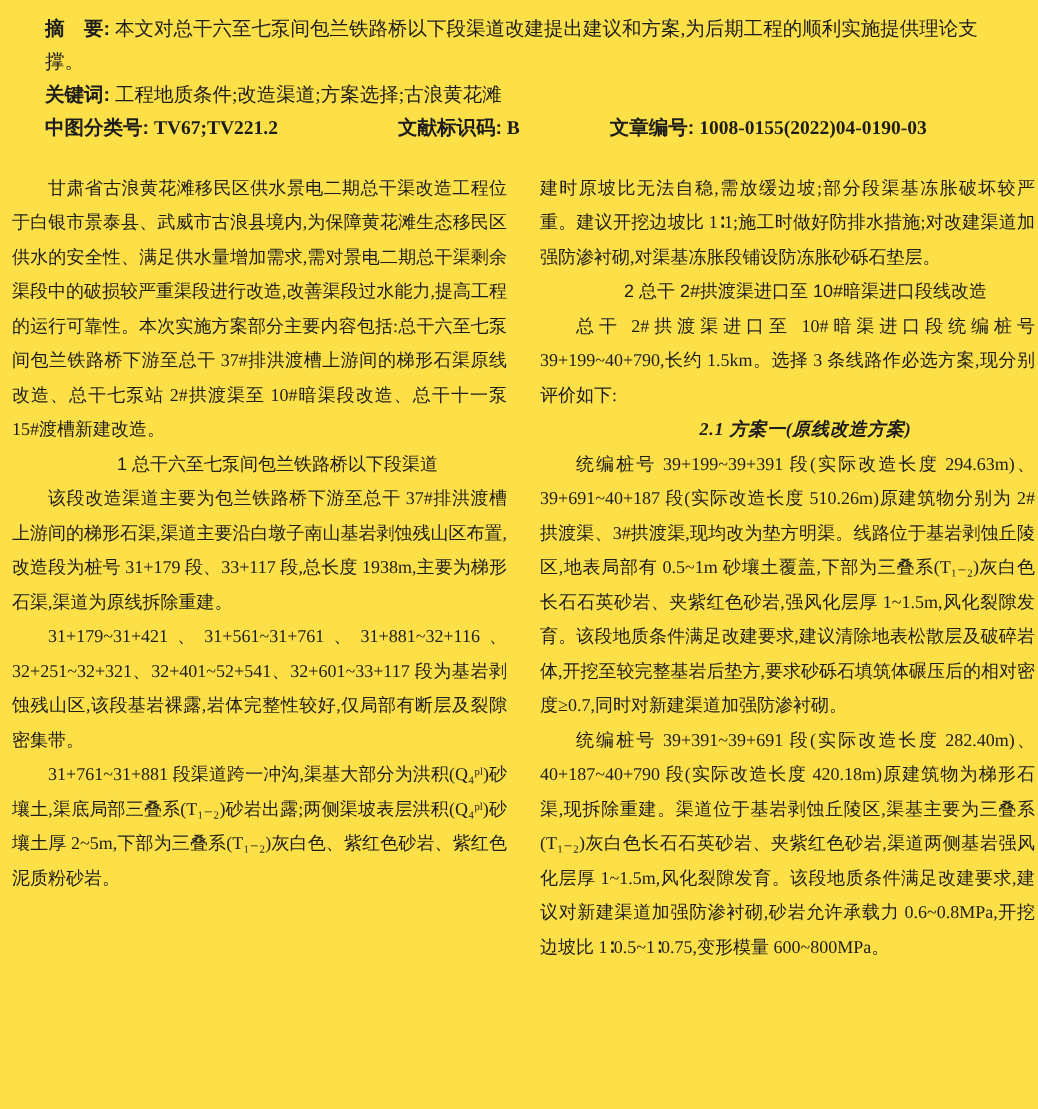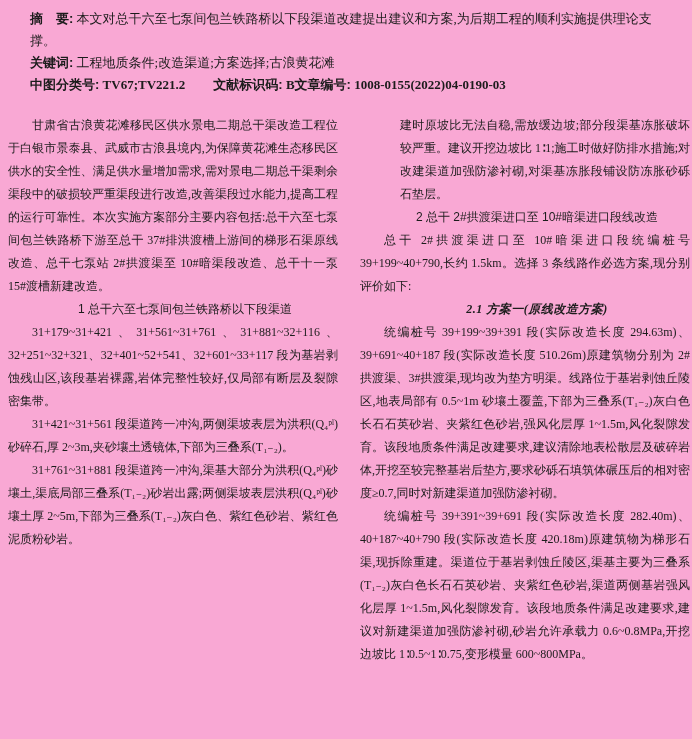--- a/index.html
+++ b/index.html
@@ -4,66 +4,67 @@
 <style>
   html, body {
     margin: 0;
     padding: 0;
     background: #ffffff;
   }
   .page {
     box-sizing: border-box;
     width: 692px;
     height: 739px;
-    background: #f9a8d4;
+    background: #fde047;
     color: #1c1c1c;
     font-family: "Liberation Serif", "DejaVu Serif", serif;
     padding: 6px 8px 4px 8px;
     overflow: hidden;
   }
   
   .meta {
     padding: 2px 14px 0 22px;
     font-size: 13px;
     line-height: 22px;
   }
   .meta-line { margin: 0; }
   .meta-label {
     font-family: "Liberation Sans", "DejaVu Sans", sans-serif;
     font-weight: bold;
   }
   .meta-value { font-weight: normal; }
   .id-line {
     display: flex;
     align-items: center;
+    gap: 12px;
   }
   .id-line .seg { white-space: nowrap; }
-  .id-line .seg-2 { margin-left: 28px; }
-  .id-line .seg-3 { }
+  .id-line .seg-2 { margin-left: 68px; }
+  .id-line .seg-3 { margin-left: 48px; }
   .id-line .meta-value { font-weight: bold; }
   
   .columns {
     display: flex;
     gap: 22px;
     margin-top: 18px;
     font-size: 15px;
     line-height: 23px;
     text-align: justify;
   }
   .col {
     width: 330px;
     flex: 0 0 330px;
   }
   .col p, .col h2, .col h3 {
     margin: 0;
     font-size: 12px;
     line-height: 23px;
   }
   p.indent { text-indent: 2em; }
-  p.no-indent { text-indent: 0; margin-left: 40px; }
+  p.no-indent { text-indent: 0; }
   .h-sec {
     font-family: "Liberation Sans", "DejaVu Sans", sans-serif;
     font-weight: normal;
     text-indent: 2em;
     text-align: center;
   }
   .h-sub {
     font-weight: bold;
     font-style: italic;
     text-indent: 2em;
@@ -99,22 +100,22 @@
         <span class="meta-value">1008-0155(2022)04-0190-03</span>
       </span>
     </p>
   </header>
 
   <main class="columns">
 
     <section class="col">
       <p class="indent">甘肃省古浪黄花滩移民区供水景电二期总干渠改造工程位于白银市景泰县、武威市古浪县境内,为保障黄花滩生态移民区供水的安全性、满足供水量增加需求,需对景电二期总干渠剩余渠段中的破损较严重渠段进行改造,改善渠段过水能力,提高工程的运行可靠性。本次实施方案部分主要内容包括:总干六至七泵间包兰铁路桥下游至总干 37#排洪渡槽上游间的梯形石渠原线改造、总干七泵站 2#拱渡渠至 10#暗渠段改造、总干十一泵 15#渡槽新建改造。</p>
       <h2 class="h-sec">1 总干六至七泵间包兰铁路桥以下段渠道</h2>
+      <p class="indent">该段改造渠道主要为包兰铁路桥下游至总干 37#排洪渡槽上游间的梯形石渠,渠道主要沿白墩子南山基岩剥蚀残山区布置,改造段为桩号 31+179 段、33+117 段,总长度 1938m,主要为梯形石渠,渠道为原线拆除重建。</p>
       <p class="indent">31+179~31+421、31+561~31+761、31+881~32+116、32+251~32+321、32+401~52+541、32+601~33+117 段为基岩剥蚀残山区,该段基岩裸露,岩体完整性较好,仅局部有断层及裂隙密集带。</p>
-      <p class="indent">31+421~31+561 段渠道跨一冲沟,两侧渠坡表层为洪积(Q₄ᵖˡ)砂碎石,厚 2~3m,夹砂壤土透镜体,下部为三叠系(T₁₋₂)。</p>
       <p class="indent">31+761~31+881 段渠道跨一冲沟,渠基大部分为洪积(Q₄ᵖˡ)砂壤土,渠底局部三叠系(T₁₋₂)砂岩出露;两侧渠坡表层洪积(Q₄ᵖˡ)砂壤土厚 2~5m,下部为三叠系(T₁₋₂)灰白色、紫红色砂岩、紫红色泥质粉砂岩。</p>
 
     </section>
 
     <section class="col">
       <p class="no-indent">建时原坡比无法自稳,需放缓边坡;部分段渠基冻胀破坏较严重。建议开挖边坡比 1∶1;施工时做好防排水措施;对改建渠道加强防渗衬砌,对渠基冻胀段铺设防冻胀砂砾石垫层。</p>
       <h2 class="h-sec">2 总干 2#拱渡渠进口至 10#暗渠进口段线改造</h2>
       <p class="indent">总干 2#拱渡渠进口至 10#暗渠进口段统编桩号 39+199~40+790,长约 1.5km。选择 3 条线路作必选方案,现分别评价如下:</p>
       <h3 class="h-sub">2.1 方案一(原线改造方案)</h3>
       <p class="indent">统编桩号 39+199~39+391 段(实际改造长度 294.63m)、39+691~40+187 段(实际改造长度 510.26m)原建筑物分别为 2#拱渡渠、3#拱渡渠,现均改为垫方明渠。线路位于基岩剥蚀丘陵区,地表局部有 0.5~1m 砂壤土覆盖,下部为三叠系(T₁₋₂)灰白色长石石英砂岩、夹紫红色砂岩,强风化层厚 1~1.5m,风化裂隙发育。该段地质条件满足改建要求,建议清除地表松散层及破碎岩体,开挖至较完整基岩后垫方,要求砂砾石填筑体碾压后的相对密度≥0.7,同时对新建渠道加强防渗衬砌。</p>

